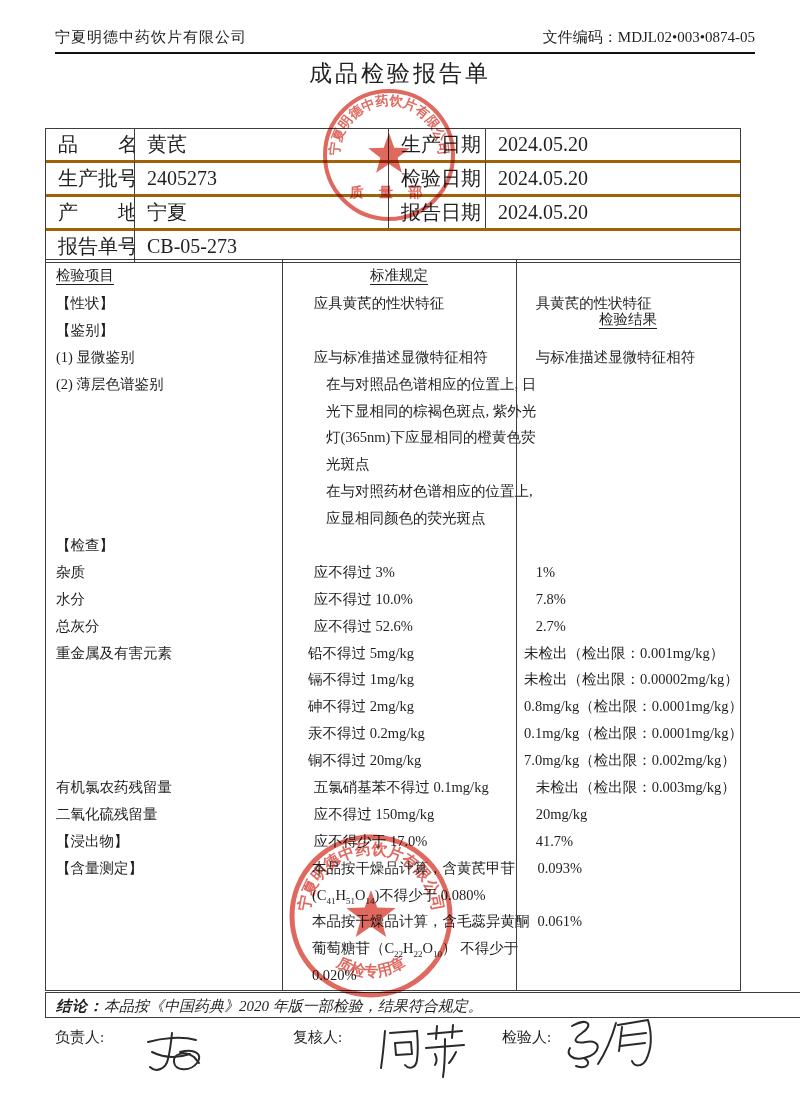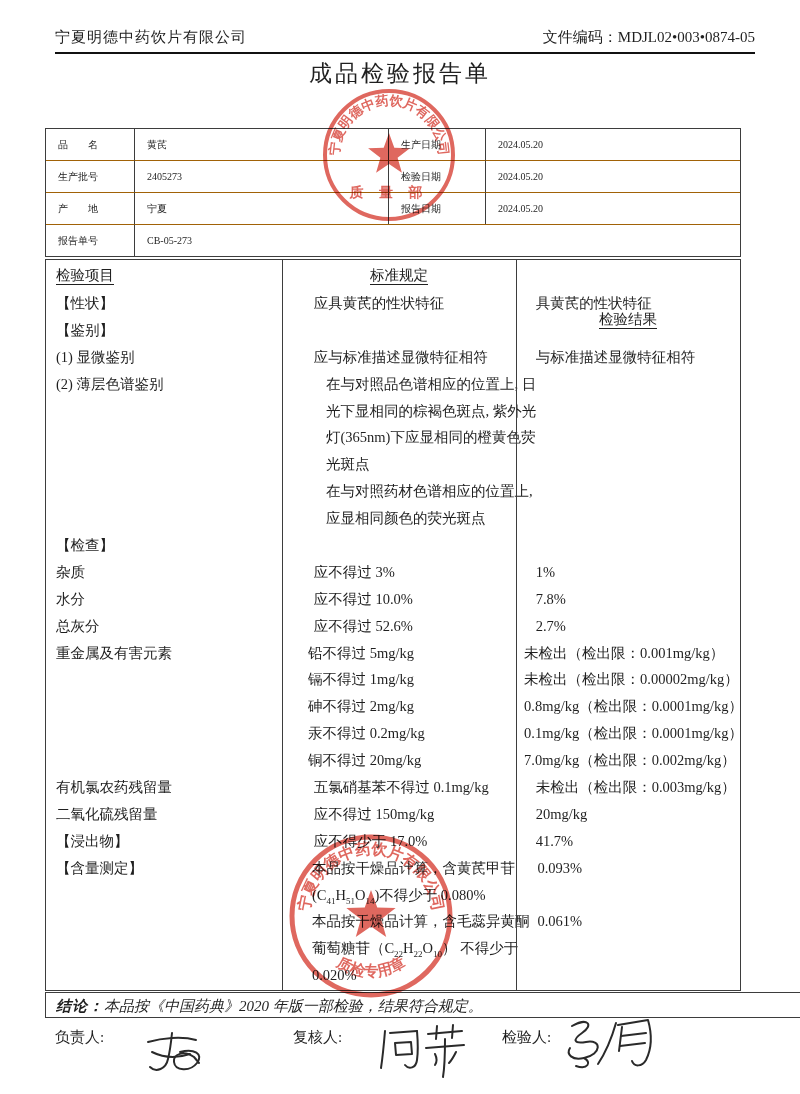--- a/index.html
+++ b/index.html
@@ -11,23 +11,23 @@
   
   .company{left:55px;top:28px;font-size:15px;letter-spacing:1px;}
   .doccode{right:45px;top:28px;font-size:15px;}
   .header-rule{left:55px;top:52px;width:700px;height:2px;background:#111;}
   .title{left:0;top:58px;width:800px;text-align:center;font-size:23px;
          font-weight:normal;letter-spacing:3px;}
 
   
   .info-table{left:45px;top:128px;width:694px;border:1px solid #3d3d3d;
               display:grid;grid-template-columns:88px 254px 97px 255px;
-              font-size:10px;}
+              font-size:20px;}
   .icell{height:31px;line-height:31px;padding-left:12px;white-space:nowrap;
-         border-top:1px solid #a16207;border-left:1px solid #3d3d3d;
+         border-top:3px solid #a16207;border-left:1px solid #3d3d3d;
          overflow:hidden;}
   .icell.r0{border-top:none;}
   .icell.c0{border-left:none;}
   .icell.span3{grid-column:2/5;}
 
   
   .main-table{left:45px;top:259px;width:694px;height:730px;
               border:1px solid #3d3d3d;font-size:14.5px;}
   .vsep{position:absolute;top:0;width:1px;height:100%;background:#3d3d3d;}
   .vsep.v1{left:236px;} .vsep.v2{left:470px;}

